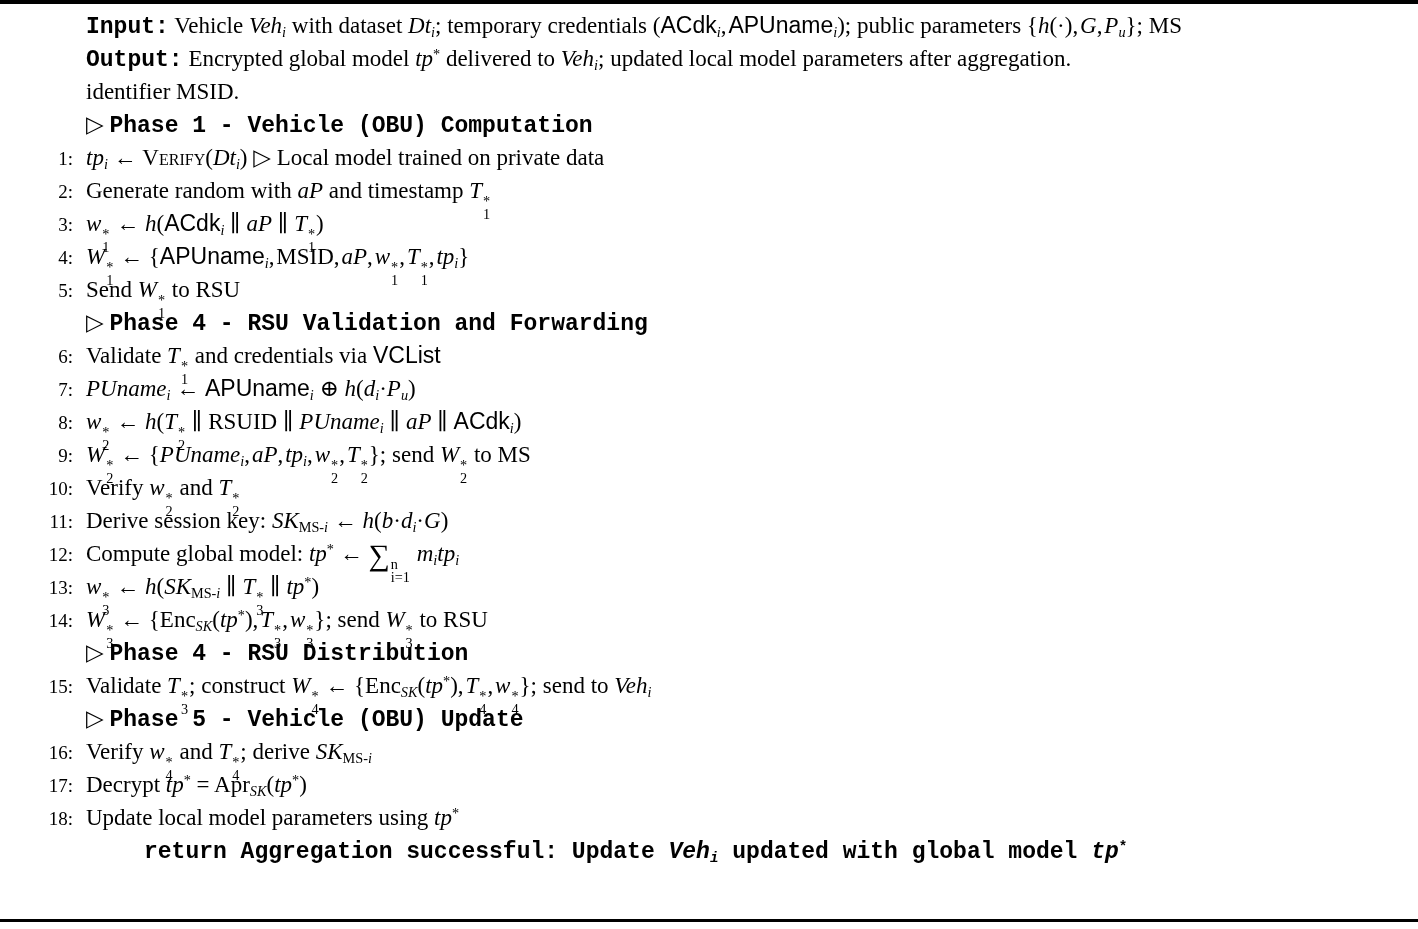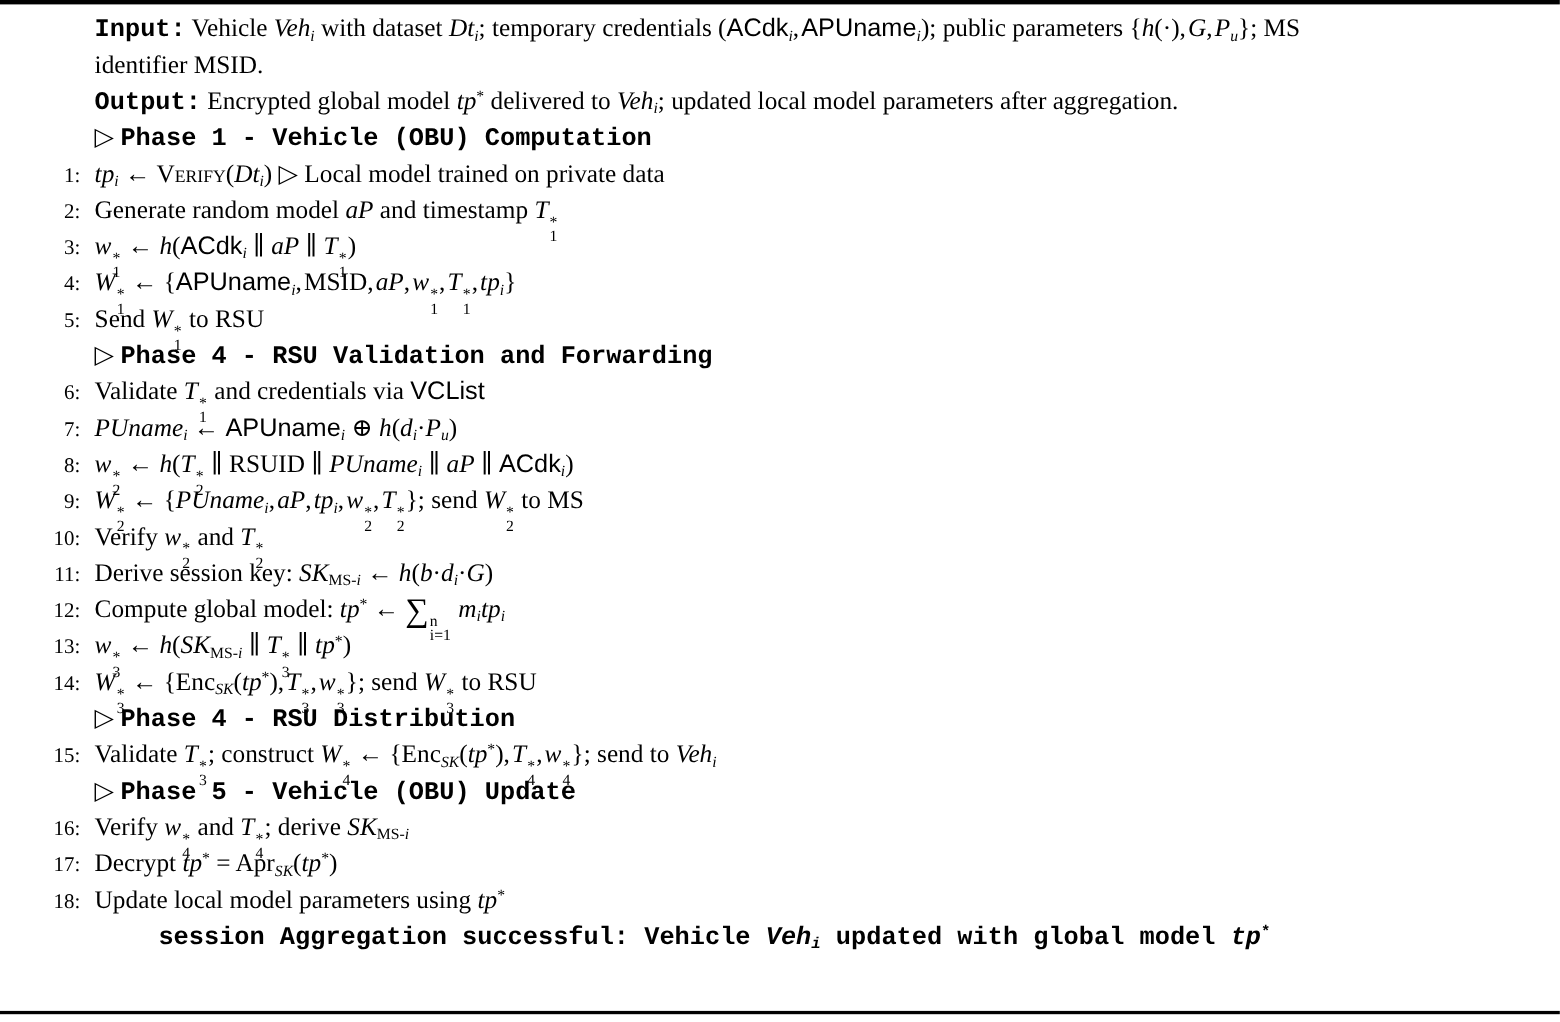--- a/index.html
+++ b/index.html
@@ -29,40 +29,40 @@
        font-size:0.62em;line-height:0.95;vertical-align:-0.55em;margin:0 1px;}
   .stk-sup,.stk-sub{display:block;}
 </style>
 </head>
 <body>
 
 <div class="algo">
   <div class="rule-top"></div>
   <div class="body-rows" id="rows">
       <div class="row header"><span class="num"></span><span class="content"><span class="b">Input:</span><span> Vehicle </span><span class="i">Veh</span><sub class="i">i</sub><span> with dataset </span><span class="i">Dt</span><sub class="i">i</sub><span>; temporary credentials (</span><span class="sf">ACdk</span><sub class="i">i</sub><span>, </span><span class="sf">APUname</span><sub class="i">i</sub><span>); public parameters {</span><span class="i">h</span><span>(·)</span><span>, </span><span class="i">G</span><span>, </span><span class="i">P</span><sub class="i">u</sub><span>}; MS</span></span></div>
+      <div class="row header"><span class="num"></span><span class="content"><span class="b">Output:</span><span> Encrypted global model </span><span class="i">tp</span><sup>*</sup><span> delivered to </span><span class="i">Veh</span><sub class="i">i</sub><span>; updated local model parameters after aggregation.</span></span></div>
       <div class="row header"><span class="num"></span><span class="content"><span>identifier MSID.</span></span></div>
-      <div class="row header"><span class="num"></span><span class="content"><span class="b">Output:</span><span> Encrypted global model </span><span class="i">tp</span><sup>*</sup><span> delivered to </span><span class="i">Veh</span><sub class="i">i</sub><span>; updated local model parameters after aggregation.</span></span></div>
       <div class="row phase"><span class="num"></span><span class="content"><span>▷ </span><span class="b">Phase 1 - Vehicle (OBU) Computation</span></span></div>
       <div class="row statement"><span class="num">1:</span><span class="content"><span class="i">tp</span><sub class="i">i</sub><span> ← </span><span class="sc">Verify</span><span>(</span><span class="i">Dt</span><sub class="i">i</sub><span>) ▷ Local model trained on private data</span></span></div>
-      <div class="row statement"><span class="num">2:</span><span class="content"><span>Generate random model </span><span class="i">aP</span><span> and timestamp </span><span class="i">T</span><span class="stk"><span class="stk-sup">*</span><span class="stk-sub">1</span></span></span></div>
+      <div class="row statement"><span class="num">2:</span><span class="content"><span>Generate random with </span><span class="i">aP</span><span> and timestamp </span><span class="i">T</span><span class="stk"><span class="stk-sup">*</span><span class="stk-sub">1</span></span></span></div>
       <div class="row statement"><span class="num">3:</span><span class="content"><span class="i">w</span><span class="stk"><span class="stk-sup">*</span><span class="stk-sub">1</span></span><span> ← </span><span class="i">h</span><span>(</span><span class="sf">ACdk</span><sub class="i">i</sub><span> ∥ </span><span class="i">aP</span><span> ∥ </span><span class="i">T</span><span class="stk"><span class="stk-sup">*</span><span class="stk-sub">1</span></span><span>)</span></span></div>
       <div class="row statement"><span class="num">4:</span><span class="content"><span class="i">W</span><span class="stk"><span class="stk-sup">*</span><span class="stk-sub">1</span></span><span> ← {</span><span class="sf">APUname</span><sub class="i">i</sub><span>, </span><span>MSID</span><span>, </span><span class="i">aP</span><span>, </span><span class="i">w</span><span class="stk"><span class="stk-sup">*</span><span class="stk-sub">1</span></span><span>, </span><span class="i">T</span><span class="stk"><span class="stk-sup">*</span><span class="stk-sub">1</span></span><span>, </span><span class="i">tp</span><sub class="i">i</sub><span>}</span></span></div>
       <div class="row statement"><span class="num">5:</span><span class="content"><span>Send </span><span class="i">W</span><span class="stk"><span class="stk-sup">*</span><span class="stk-sub">1</span></span><span> to RSU</span></span></div>
       <div class="row phase"><span class="num"></span><span class="content"><span>▷ </span><span class="b">Phase 4 - RSU Validation and Forwarding</span></span></div>
       <div class="row statement"><span class="num">6:</span><span class="content"><span>Validate </span><span class="i">T</span><span class="stk"><span class="stk-sup">*</span><span class="stk-sub">1</span></span><span> and credentials via </span><span class="sf">VCList</span></span></div>
       <div class="row statement"><span class="num">7:</span><span class="content"><span class="i">PUname</span><sub class="i">i</sub><span> ← </span><span class="sf">APUname</span><sub class="i">i</sub><span> ⊕ </span><span class="i">h</span><span>(</span><span class="i">d</span><sub class="i">i</sub><span>·</span><span class="i">P</span><sub class="i">u</sub><span>)</span></span></div>
       <div class="row statement"><span class="num">8:</span><span class="content"><span class="i">w</span><span class="stk"><span class="stk-sup">*</span><span class="stk-sub">2</span></span><span> ← </span><span class="i">h</span><span>(</span><span class="i">T</span><span class="stk"><span class="stk-sup">*</span><span class="stk-sub">2</span></span><span> ∥ RSUID ∥ </span><span class="i">PUname</span><sub class="i">i</sub><span> ∥ </span><span class="i">aP</span><span> ∥ </span><span class="sf">ACdk</span><sub class="i">i</sub><span>)</span></span></div>
       <div class="row statement"><span class="num">9:</span><span class="content"><span class="i">W</span><span class="stk"><span class="stk-sup">*</span><span class="stk-sub">2</span></span><span> ← {</span><span class="i">PUname</span><sub class="i">i</sub><span>, </span><span class="i">aP</span><span>, </span><span class="i">tp</span><sub class="i">i</sub><span>, </span><span class="i">w</span><span class="stk"><span class="stk-sup">*</span><span class="stk-sub">2</span></span><span>, </span><span class="i">T</span><span class="stk"><span class="stk-sup">*</span><span class="stk-sub">2</span></span><span>}; send </span><span class="i">W</span><span class="stk"><span class="stk-sup">*</span><span class="stk-sub">2</span></span><span> to MS</span></span></div>
       <div class="row statement"><span class="num">10:</span><span class="content"><span>Verify </span><span class="i">w</span><span class="stk"><span class="stk-sup">*</span><span class="stk-sub">2</span></span><span> and </span><span class="i">T</span><span class="stk"><span class="stk-sup">*</span><span class="stk-sub">2</span></span></span></div>
       <div class="row statement"><span class="num">11:</span><span class="content"><span>Derive session key: </span><span class="i">SK</span><sub>MS-</sub><sub class="i">i</sub><span> ← </span><span class="i">h</span><span>(</span><span class="i">b</span><span>·</span><span class="i">d</span><sub class="i">i</sub><span>·</span><span class="i">G</span><span>)</span></span></div>
       <div class="row statement"><span class="num">12:</span><span class="content"><span>Compute global model: </span><span class="i">tp</span><sup>*</sup><span> ← </span><span class="sum">∑</span><span class="stk"><span class="stk-sup">n</span><span class="stk-sub">i=1</span></span><span> </span><span class="i">m</span><sub class="i">i</sub><span class="i">tp</span><sub class="i">i</sub></span></div>
       <div class="row statement"><span class="num">13:</span><span class="content"><span class="i">w</span><span class="stk"><span class="stk-sup">*</span><span class="stk-sub">3</span></span><span> ← </span><span class="i">h</span><span>(</span><span class="i">SK</span><sub>MS-</sub><sub class="i">i</sub><span> ∥ </span><span class="i">T</span><span class="stk"><span class="stk-sup">*</span><span class="stk-sub">3</span></span><span> ∥ </span><span class="i">tp</span><sup>*</sup><span>)</span></span></div>
       <div class="row statement"><span class="num">14:</span><span class="content"><span class="i">W</span><span class="stk"><span class="stk-sup">*</span><span class="stk-sub">3</span></span><span> ← {</span><span>Enc</span><sub class="i">SK</sub><span>(</span><span class="i">tp</span><sup>*</sup><span>), </span><span class="i">T</span><span class="stk"><span class="stk-sup">*</span><span class="stk-sub">3</span></span><span>, </span><span class="i">w</span><span class="stk"><span class="stk-sup">*</span><span class="stk-sub">3</span></span><span>}; send </span><span class="i">W</span><span class="stk"><span class="stk-sup">*</span><span class="stk-sub">3</span></span><span> to RSU</span></span></div>
       <div class="row phase"><span class="num"></span><span class="content"><span>▷ </span><span class="b">Phase 4 - RSU Distribution</span></span></div>
       <div class="row statement"><span class="num">15:</span><span class="content"><span>Validate </span><span class="i">T</span><span class="stk"><span class="stk-sup">*</span><span class="stk-sub">3</span></span><span>; construct </span><span class="i">W</span><span class="stk"><span class="stk-sup">*</span><span class="stk-sub">4</span></span><span> ← {</span><span>Enc</span><sub class="i">SK</sub><span>(</span><span class="i">tp</span><sup>*</sup><span>), </span><span class="i">T</span><span class="stk"><span class="stk-sup">*</span><span class="stk-sub">4</span></span><span>, </span><span class="i">w</span><span class="stk"><span class="stk-sup">*</span><span class="stk-sub">4</span></span><span>}; send to </span><span class="i">Veh</span><sub class="i">i</sub></span></div>
       <div class="row phase"><span class="num"></span><span class="content"><span>▷ </span><span class="b">Phase 5 - Vehicle (OBU) Update</span></span></div>
       <div class="row statement"><span class="num">16:</span><span class="content"><span>Verify </span><span class="i">w</span><span class="stk"><span class="stk-sup">*</span><span class="stk-sub">4</span></span><span> and </span><span class="i">T</span><span class="stk"><span class="stk-sup">*</span><span class="stk-sub">4</span></span><span>; derive </span><span class="i">SK</span><sub>MS-</sub><sub class="i">i</sub></span></div>
       <div class="row statement"><span class="num">17:</span><span class="content"><span>Decrypt </span><span class="i">tp</span><sup>*</sup><span> = </span><span>Apr</span><sub class="i">SK</sub><span>(</span><span class="i">tp</span><sup>*</sup><span>)</span></span></div>
       <div class="row statement"><span class="num">18:</span><span class="content"><span>Update local model parameters using </span><span class="i">tp</span><sup>*</sup></span></div>
-      <div class="row return"><span class="num"></span><span class="content"><span class="b">session Aggregation successful: Vehicle </span><span class="b i">Veh</span><sub class="b i">i</sub><span class="b"> updated with global model </span><span class="b i">tp</span><sup class="b">*</sup></span></div>
+      <div class="row return"><span class="num"></span><span class="content"><span class="b">return Aggregation successful: Update </span><span class="b i">Veh</span><sub class="b i">i</sub><span class="b"> updated with global model </span><span class="b i">tp</span><sup class="b">*</sup></span></div>
     </div>
   <div class="rule-bottom"></div>
 </div>
 
 </body></html>

